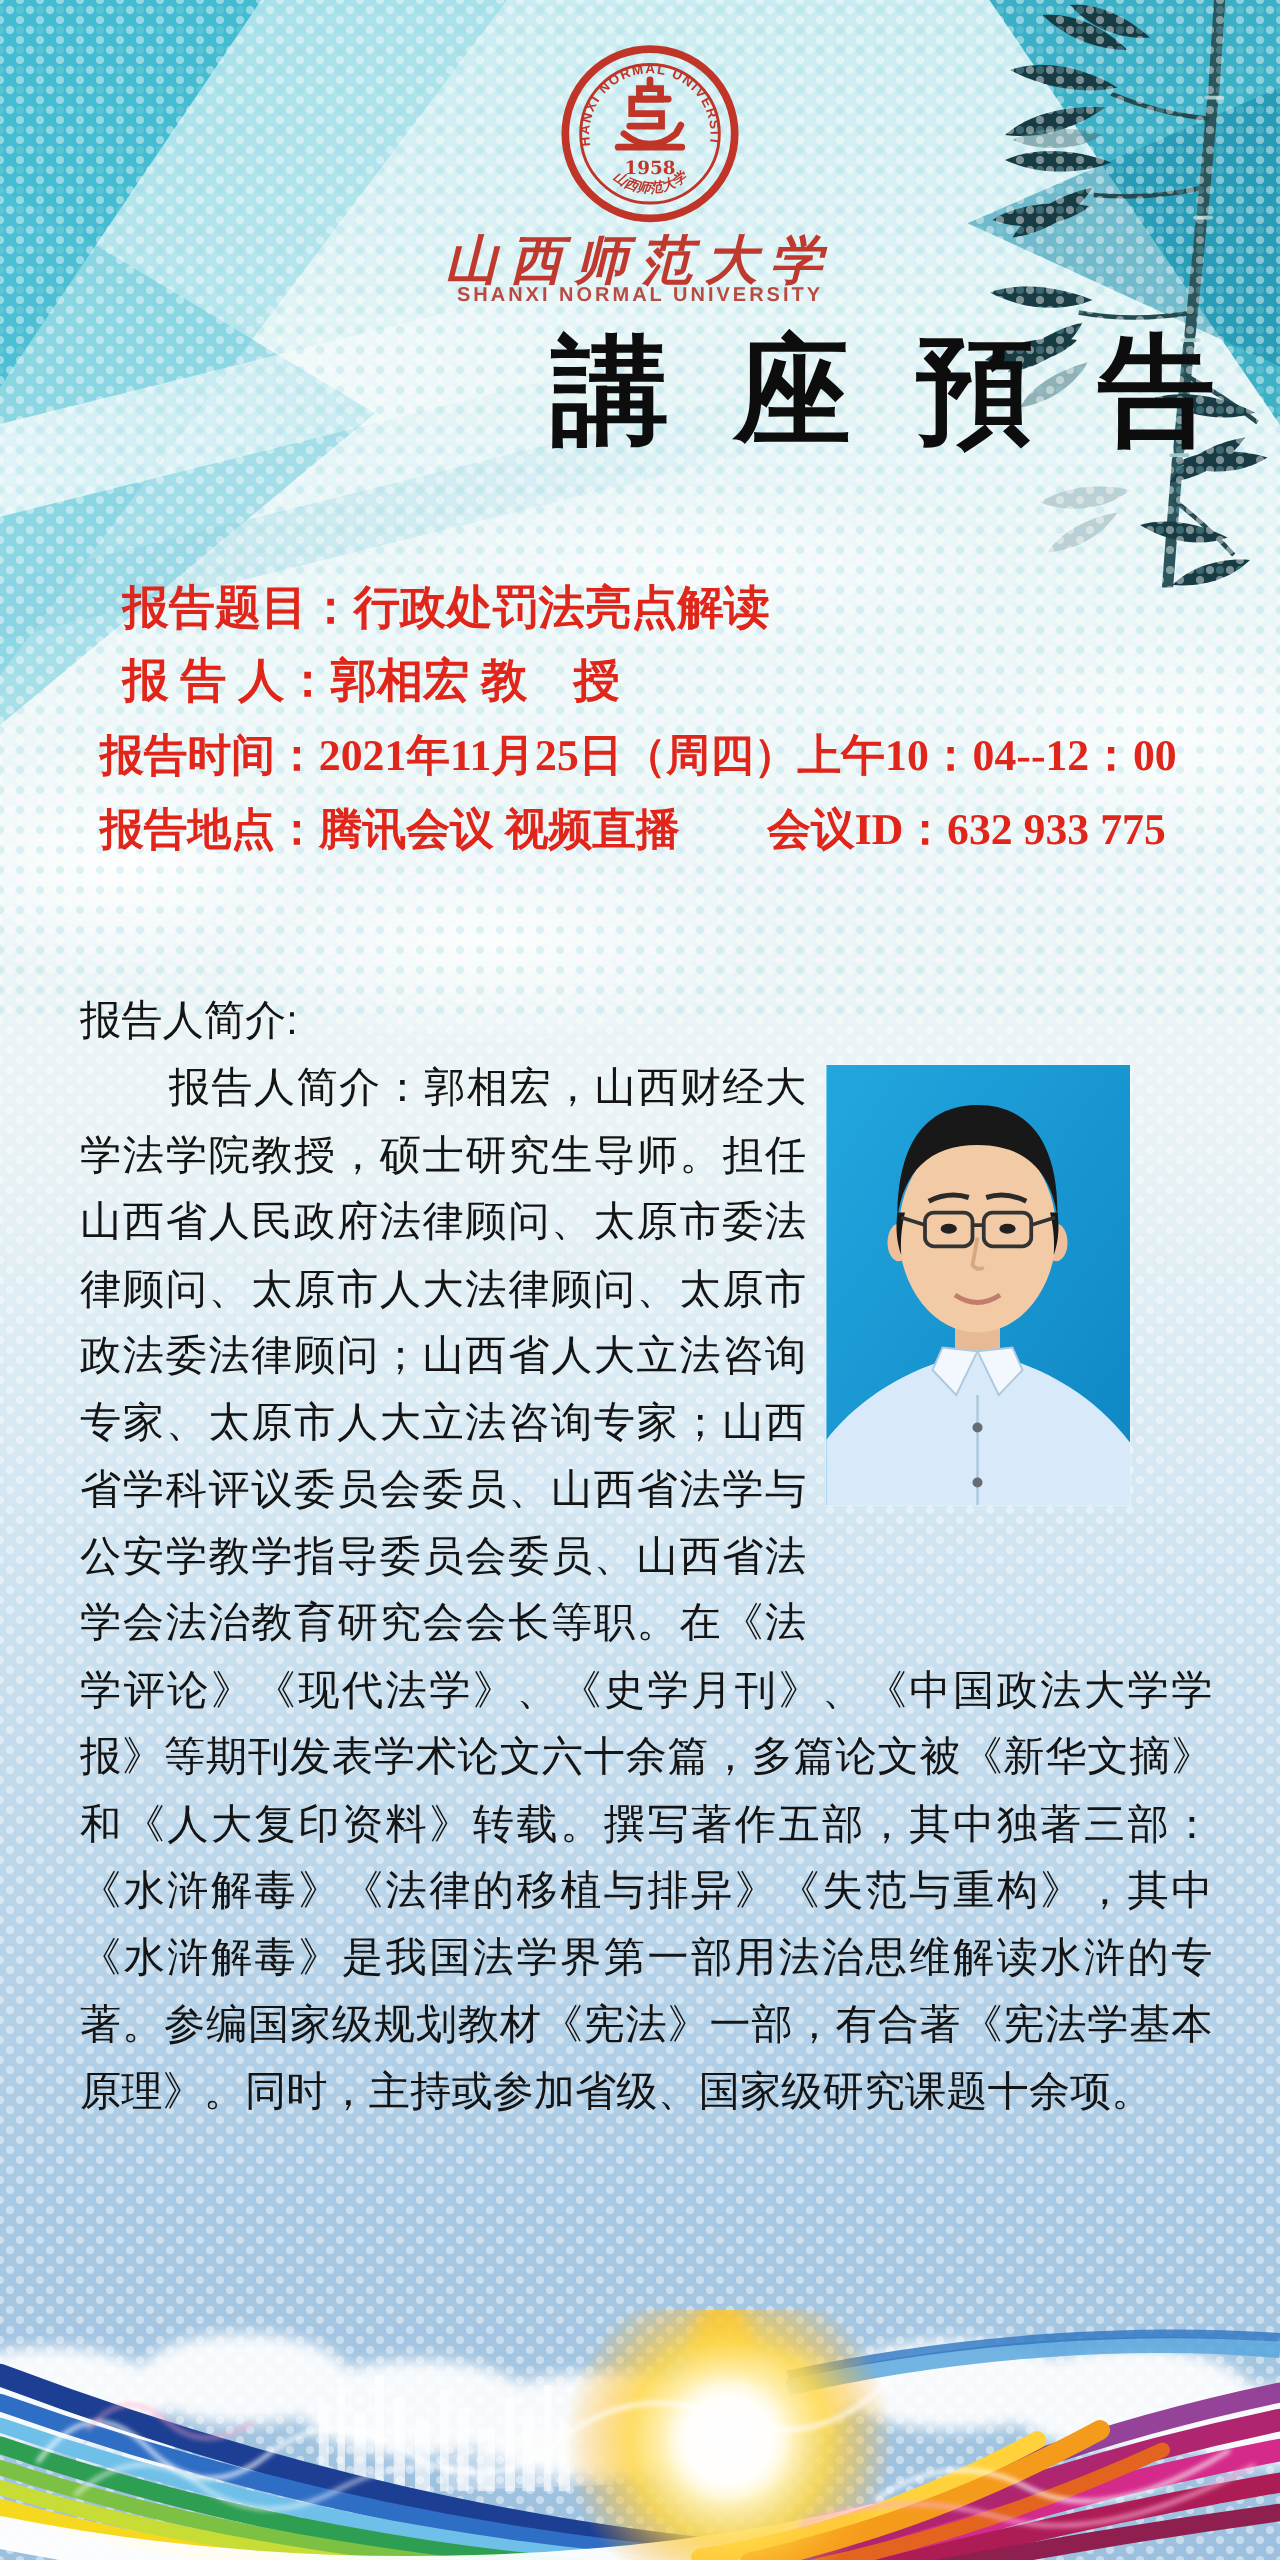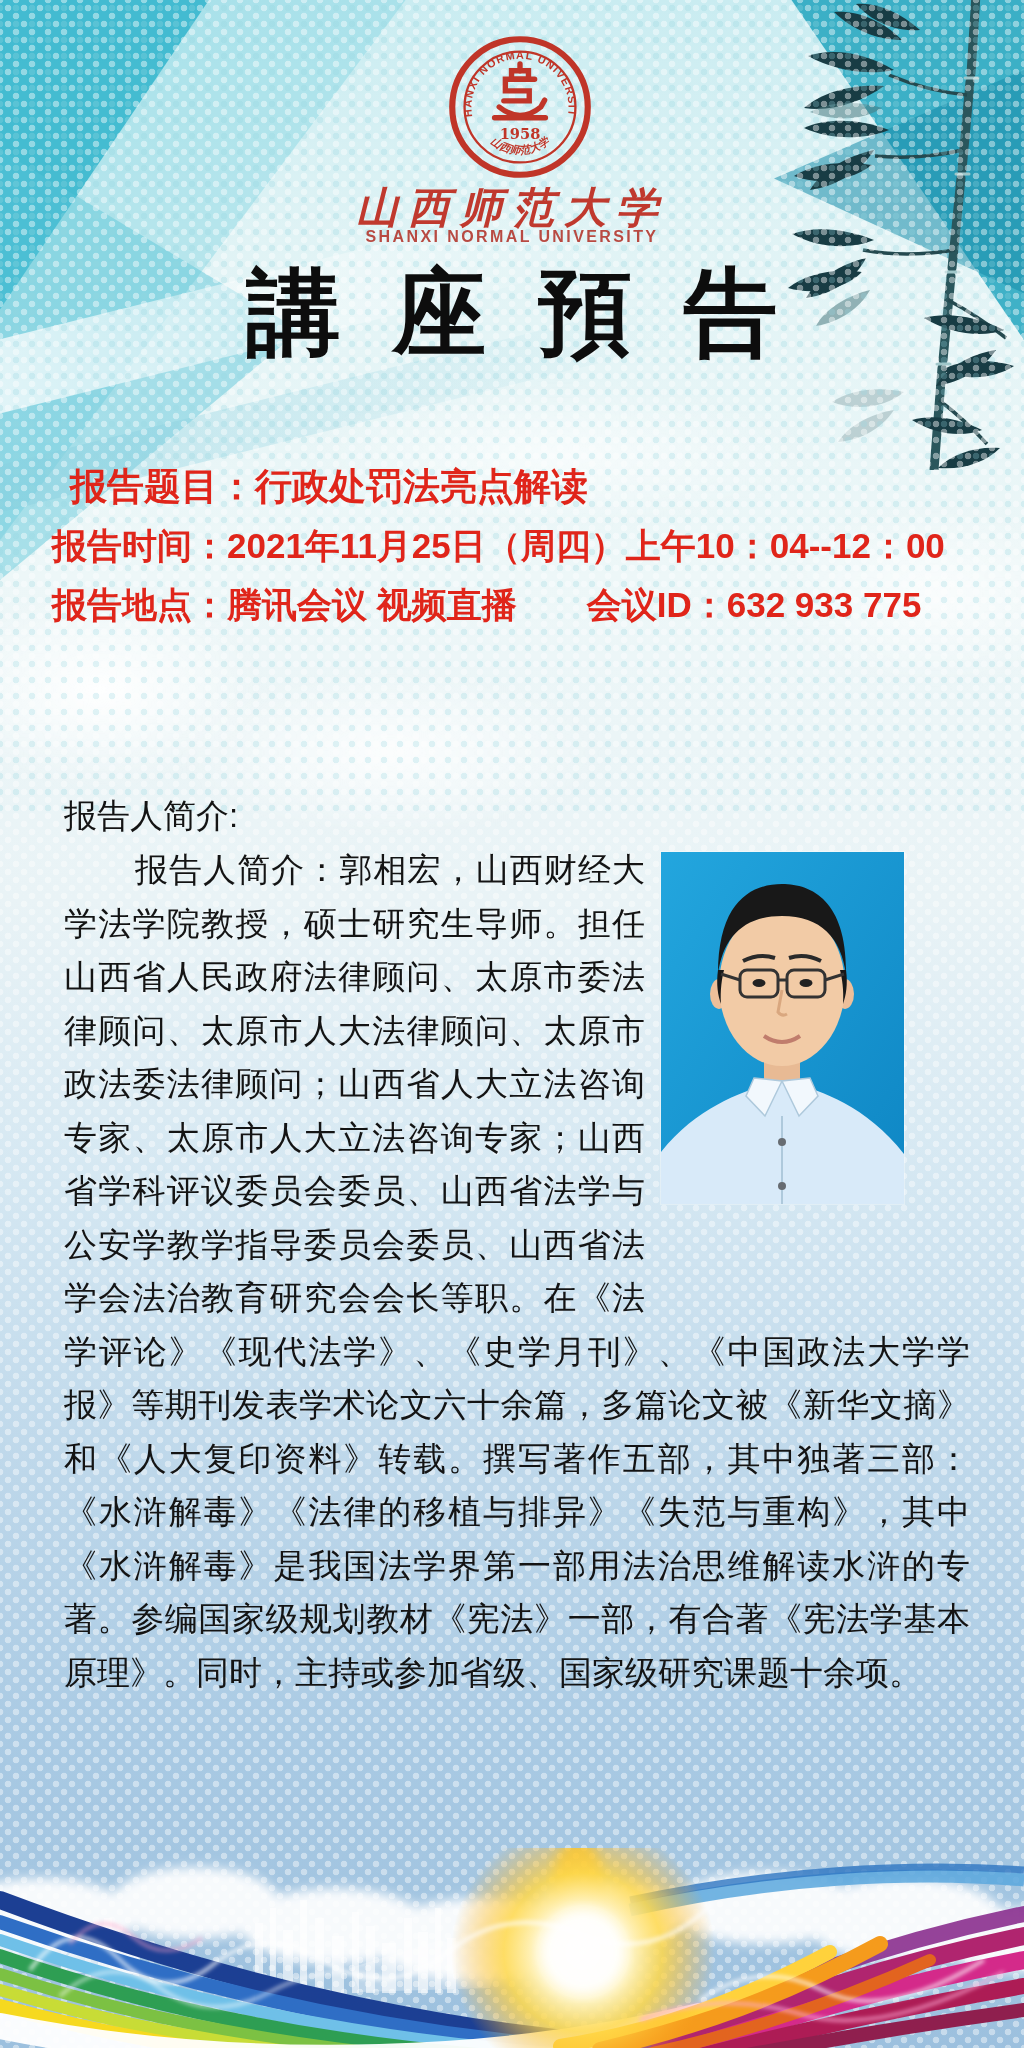--- a/index.html
+++ b/index.html
@@ -63,27 +63,27 @@
   .univ-cn{
     left:0;right:0;top:180px;text-align:center;
     font-family:"DejaVu Serif","Liberation Serif",serif;font-style:italic;font-weight:bold;
     font-size:42px;letter-spacing:10px;color:#c0392e;
   }
   .univ-en{
     left:0;right:0;top:228px;text-align:center;
     font-weight:bold;font-size:16px;letter-spacing:2.4px;color:#b84a42;
   }
   .poster-title{
-    left:0;right:0;top:250px;text-align:center;
+    left:0;right:0;top:250px;text-align:right;
     font-weight:900;font-size:94px;letter-spacing:.55em;padding-left:.55em;
     color:#0d0d0d;
   }
 
   
-  .info{left:52px;top:468px;width:910px;color:#e0251a;font-weight:bold;}
+  .info{left:80px;top:468px;width:910px;color:#e0251a;font-weight:bold;font-family:Liberation Serif, serif;}
   .info-line{font-size:37px;line-height:37px;margin-bottom:22px;white-space:nowrap;}
   .info-line.indent{padding-left:18px;}
   .info-line.time{font-size:35px;}
 
   
   .bio{left:64px;top:794px;width:906px;color:#141414;}
   .bio-heading{font-size:33px;font-weight:500;}
   .bio-para{
     margin:4px 0 0 0;font-size:33px;line-height:53.5px;
     text-align:justify;text-indent:2.15em;
@@ -188,20 +188,21 @@
       <textPath href="#sealArcBot" startOffset="50%" text-anchor="middle">山西师范大学</textPath>
     </text>
   </svg>
 
   <div class="layer univ-cn">山西师范大学</div>
   <div class="layer univ-en">SHANXI NORMAL UNIVERSITY</div>
   <div class="layer poster-title">講座預告</div>
 
   <div class="layer info">
     <div class="info-line indent">报告题目：行政处罚法亮点解读</div>
+    <div class="info-line indent">报 告 人：郭相宏 教　授</div>
     <div class="info-line time">报告时间：2021年11月25日（周四）上午10：04--12：00</div>
     <div class="info-line time">报告地点：腾讯会议 视频直播　　会议ID：632 933 775</div>
   </div>
 
   <div class="layer bio">
     <div class="bio-heading">报告人简介:</div>
     <p class="bio-para">
       <svg class="photo" width="243" height="352" viewBox="0 0 243 352">
         <defs>
           <linearGradient id="pbg" x1="0" y1="0" x2="1" y2="1">

